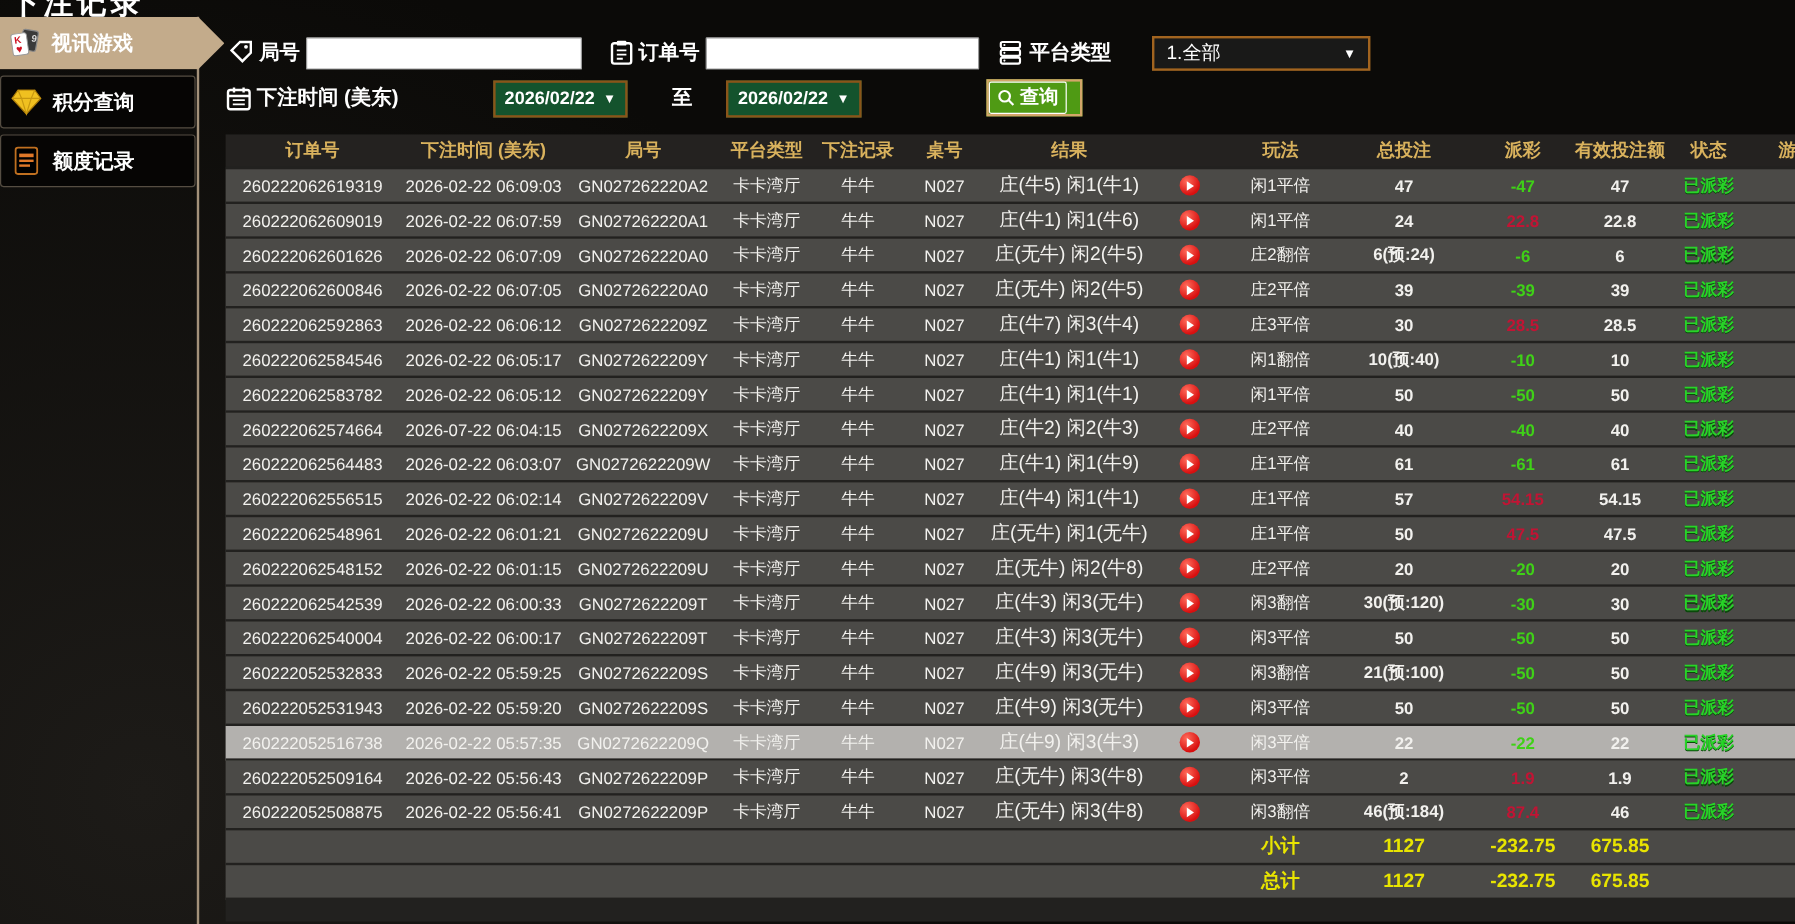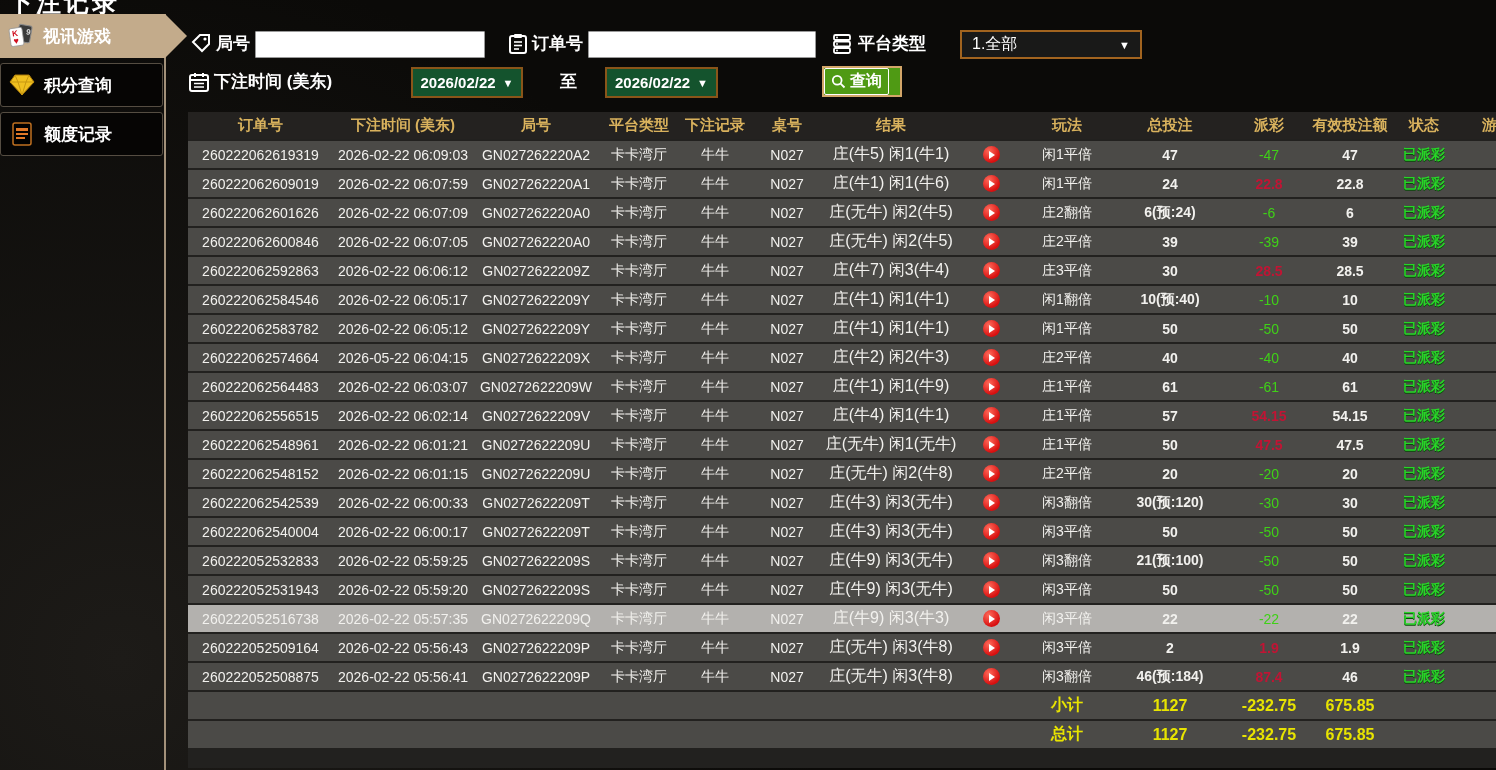--- a/index.html
+++ b/index.html
@@ -56,21 +56,21 @@
     display:grid;
     grid-template-columns:145px 140px 126px 80px 72px 72px 136px 64px 88px 118px 80px 82px 66px 80px;
     height:29px;align-items:center;background:#4b4a47;border-bottom:2px solid #22211f;
     box-sizing:border-box;text-align:center;color:#f2f1ee;font-size:14px;white-space:nowrap;
   }
   .trow.header{background:#242220;color:#d9b25d;font-weight:bold;font-size:15px;}
   .trow.hl{background:#b3b1ae;}
   .trow .num{font-weight:bold;}
   .cell.result{font-size:16px;}
   .cell.pos{color:#c11434;font-weight:bold;}
-  .cell.neg{color:#3fd117;font-weight:normal;}
+  .cell.neg{color:#3fd117;font-weight:bold;}
   .cell.status{color:#28d428;font-weight:bold;text-shadow:0 1px 0 #0a4a0a;}
   .trow.totals .cell{color:#e8e400;font-weight:bold;font-size:16px;}
   .tfooter{height:18px;background:#22211f;width:1349px;}
   .playbtn{
     width:17px;height:17px;border-radius:50%;margin:0 auto;cursor:pointer;
     background:radial-gradient(circle at 35% 30%,#ff6a5a,#d80f0f 70%);
     display:flex;align-items:center;justify-content:center;
   }
   .playbtn::after{content:"";display:block;margin-left:2px;
     border-left:6px solid #fff;border-top:4px solid transparent;border-bottom:4px solid transparent;}
@@ -324,21 +324,21 @@
       </div>
       <div class="cell">闲1平倍</div>
       <div class="cell num">50</div>
       <div class="cell neg">-50</div>
       <div class="cell num">50</div>
       <div class="cell status">已派彩</div>
       <div class="cell"></div>
     </div>
     <div class="trow ">
       <div class="cell">260222062574664</div>
-      <div class="cell">2026-05-22 06:04:15</div>
+      <div class="cell">2026-07-22 06:04:15</div>
       <div class="cell">GN0272622209X</div>
       <div class="cell">卡卡湾厅</div>
       <div class="cell">牛牛</div>
       <div class="cell">N027</div>
       <div class="cell result">庄(牛2) 闲2(牛3)</div>
       <div class="cell">
         <span class="playbtn"></span>
       </div>
       <div class="cell">庄2平倍</div>
       <div class="cell num">40</div>

